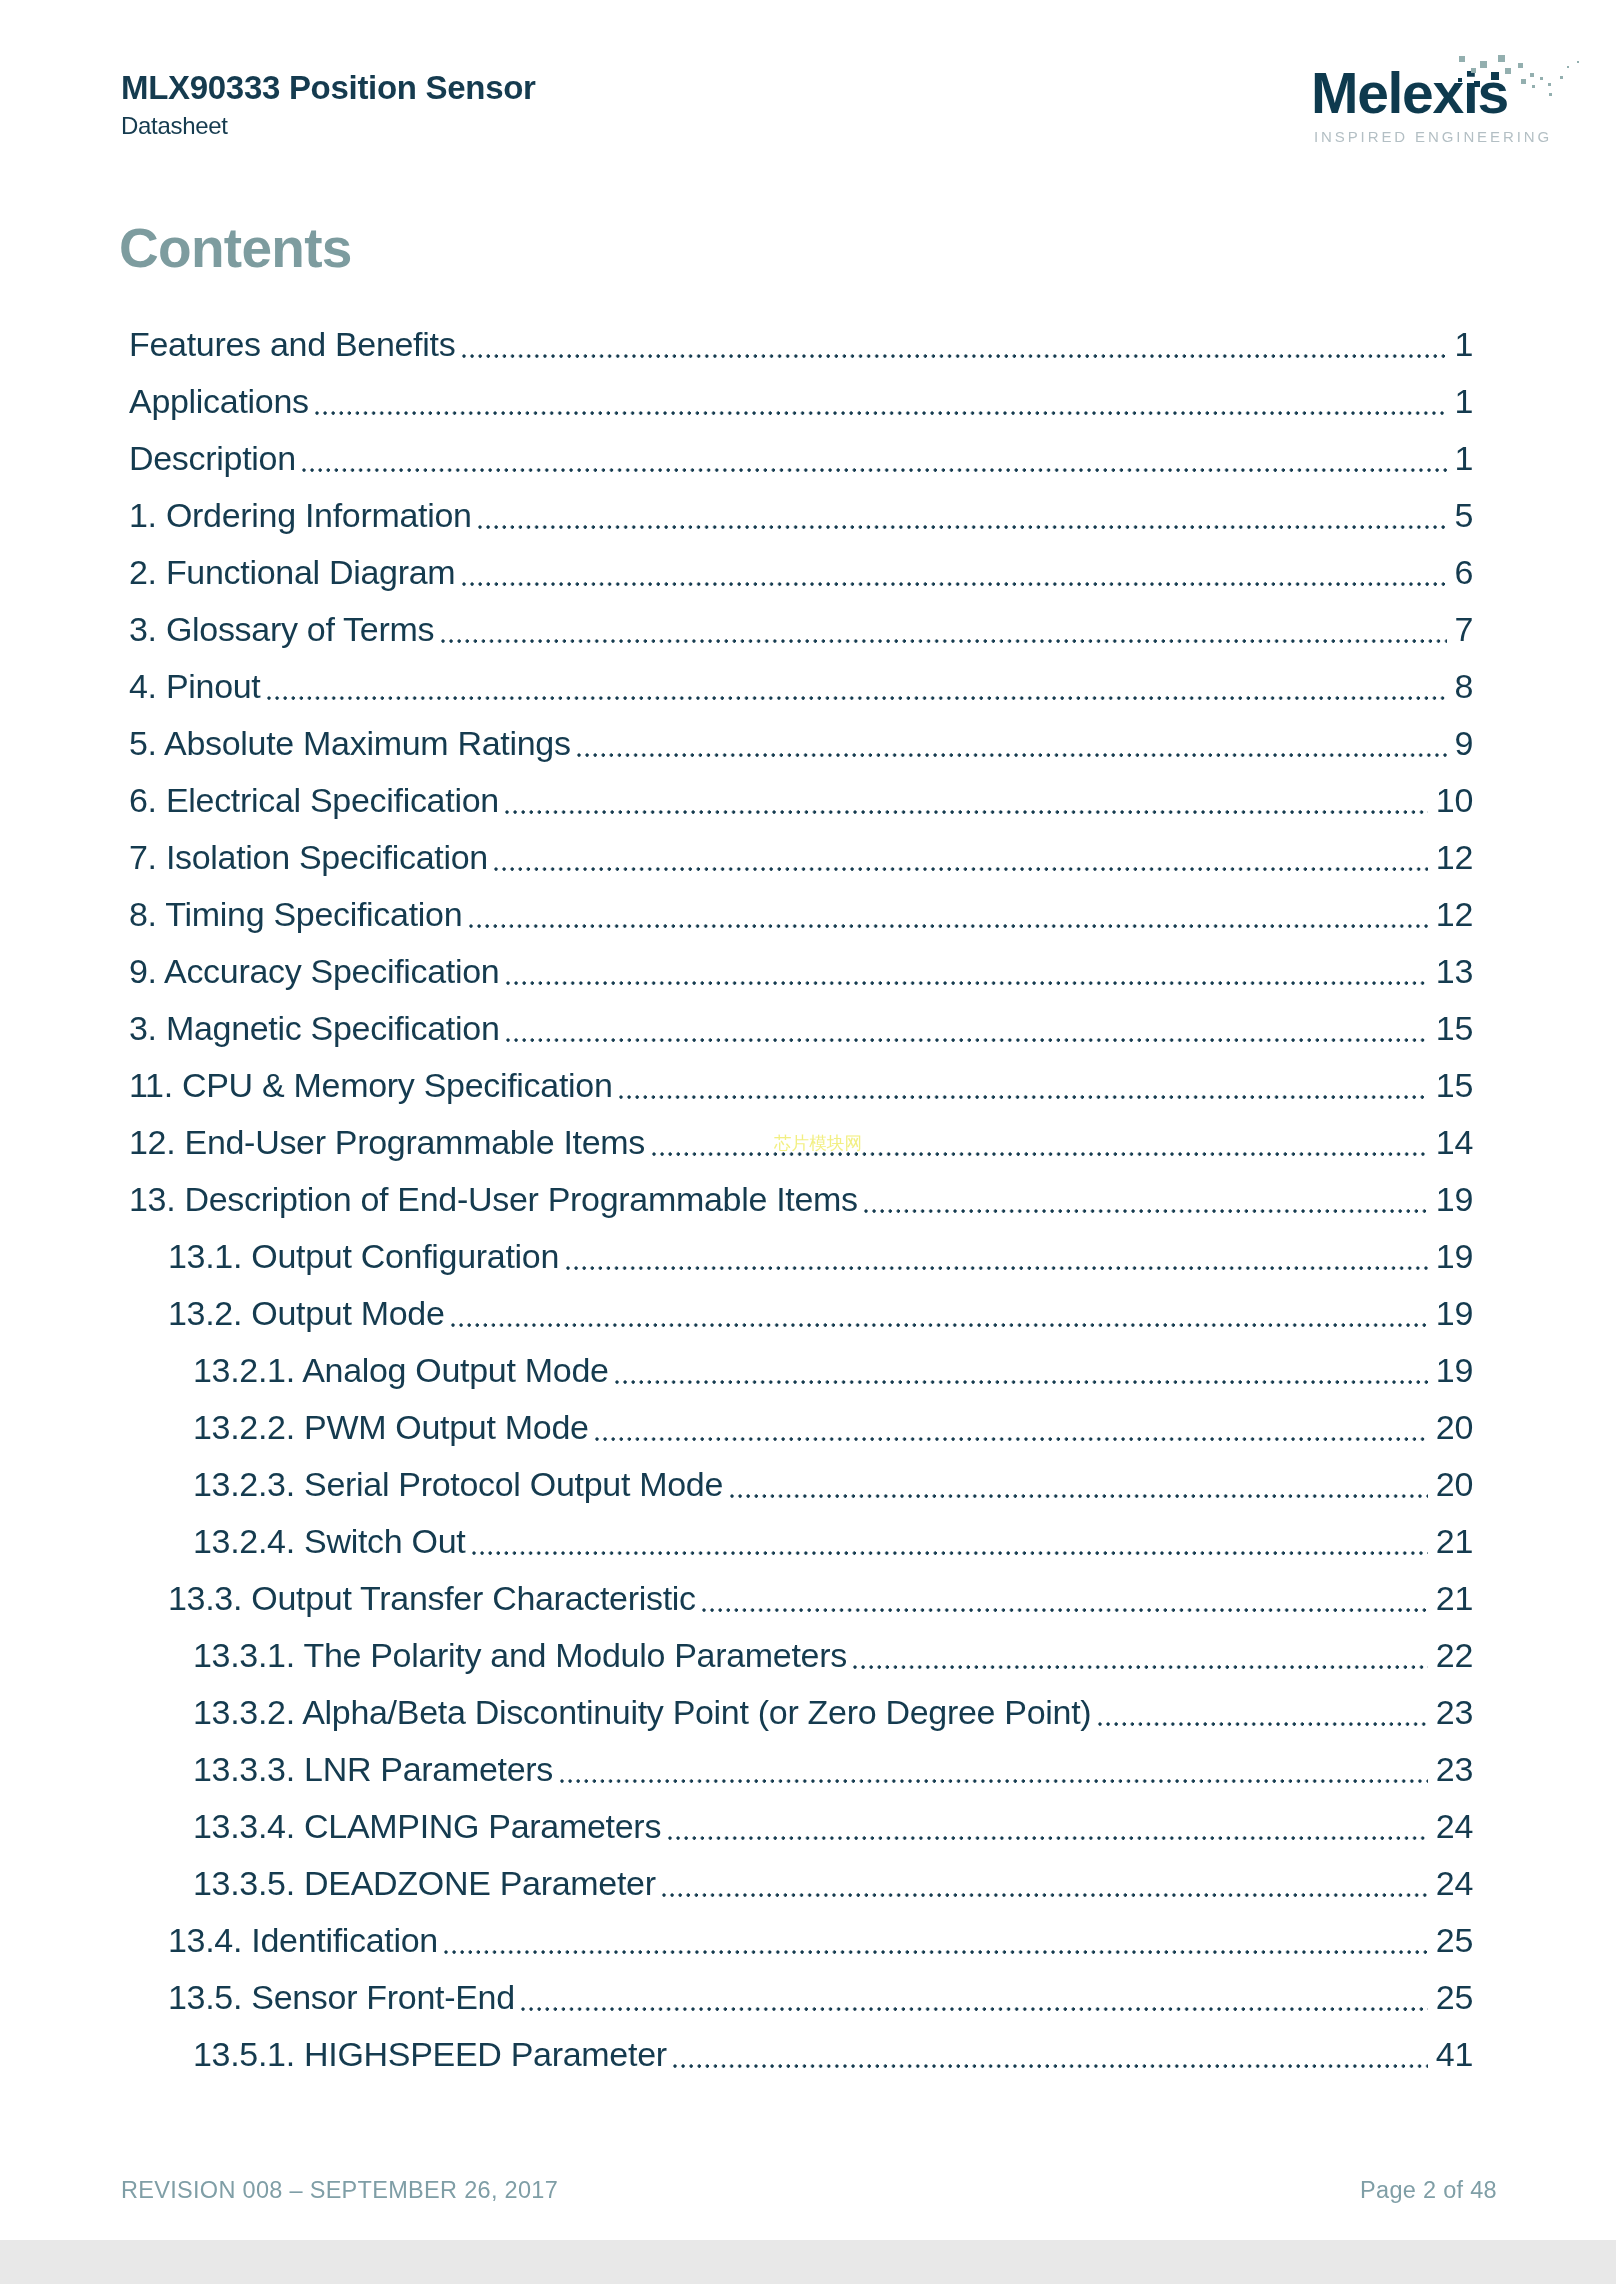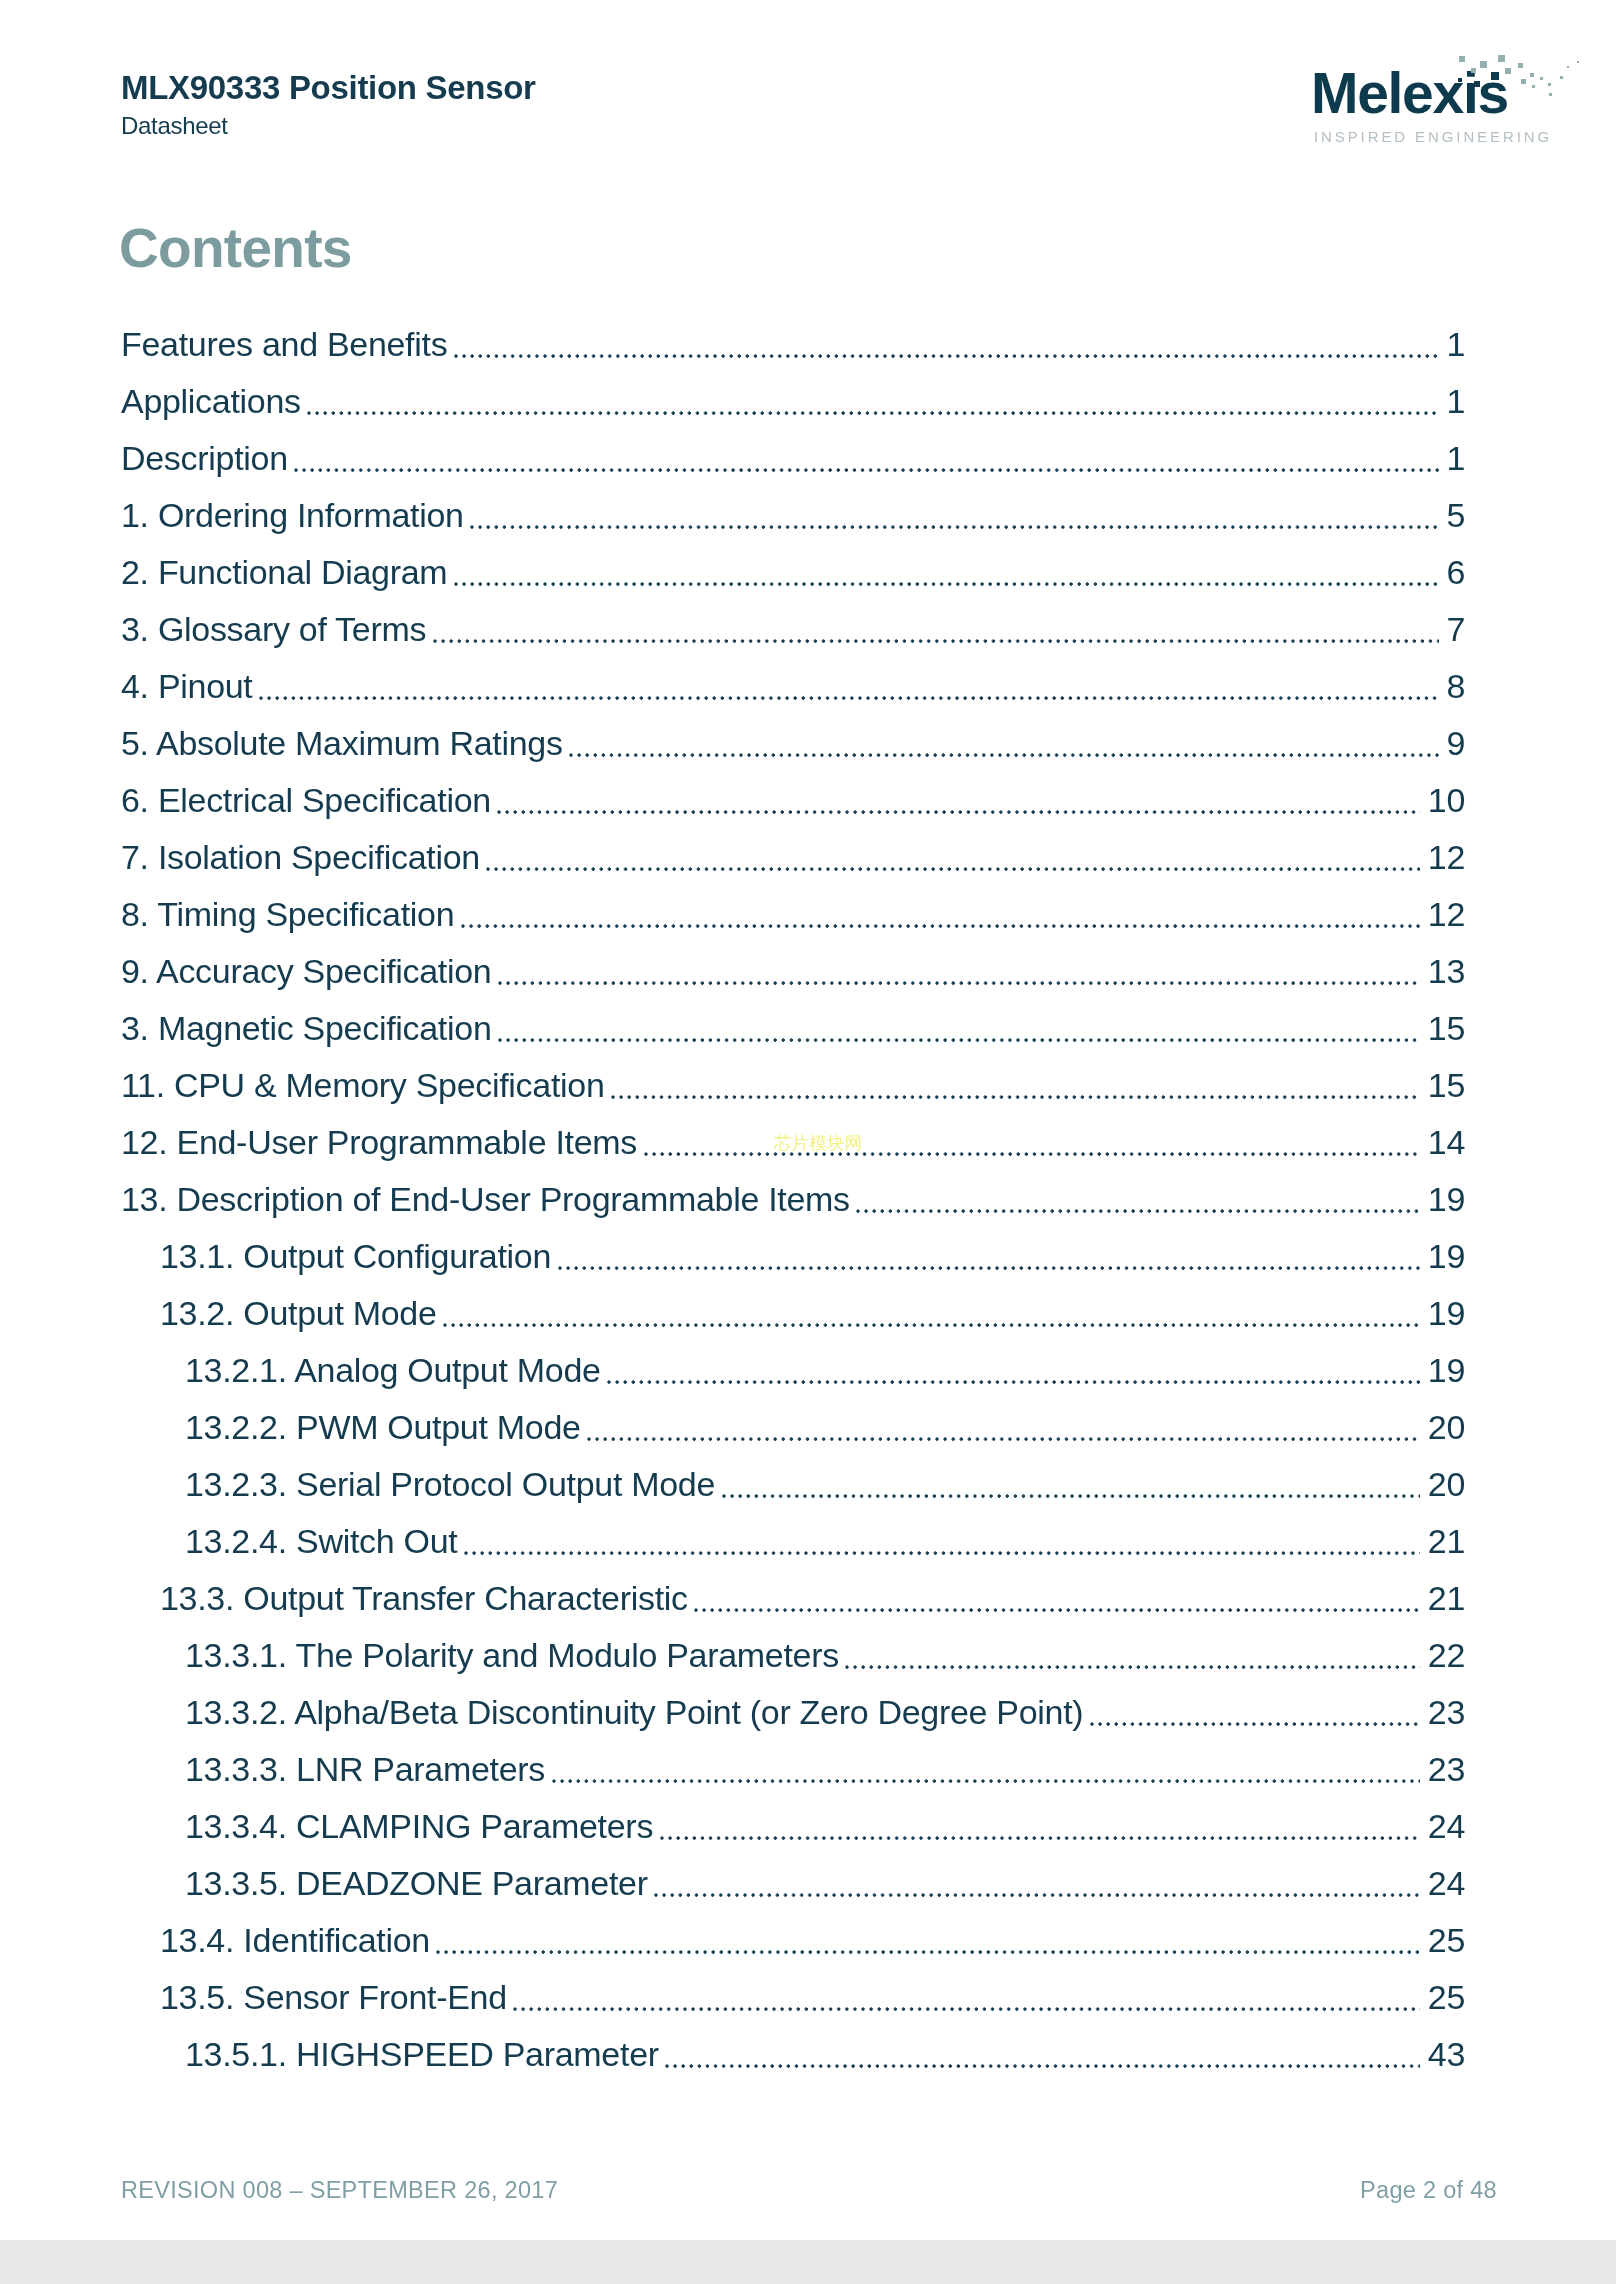--- a/index.html
+++ b/index.html
@@ -48,21 +48,21 @@
   .logo-pixels{position:absolute;left:0;top:0;width:100%;height:100%;pointer-events:none;}
   .logo-pixels .px{position:absolute;}
   
   .page-title{
     position:absolute;left:119px;top:220px;
     font-size:55px;line-height:57px;font-weight:bold;
     letter-spacing:-0.7px;color:var(--heading);
   }
   
   .toc{
-    position:absolute;left:121px;top:307px;width:1344px;
+    position:absolute;left:129px;top:307px;width:1344px;
   }
   .toc-row{
     height:57px;
     display:flex;align-items:flex-end;
     font-size:34px;line-height:39px;letter-spacing:-0.3px;
     color:var(--ink);
   }
   .toc-row .toc-label{white-space:nowrap;}
   .toc-row.lvl1 .toc-label{margin-left:39px;}
   .toc-row.lvl2 .toc-label{margin-left:64px;}
@@ -277,21 +277,21 @@
     <span class="toc-page">25</span>
   </div>
       <div class="toc-row lvl1">
     <span class="toc-label">13.5. Sensor Front-End</span>
     <span class="toc-dots"></span>
     <span class="toc-page">25</span>
   </div>
       <div class="toc-row lvl2">
     <span class="toc-label">13.5.1. HIGHSPEED Parameter</span>
     <span class="toc-dots"></span>
-    <span class="toc-page">43</span>
+    <span class="toc-page">41</span>
   </div>
     </div>
 
   <div class="watermark">芯片模块网</div>
 
   <div class="footer-left">REVISION 008 – SEPTEMBER 26, 2017</div>
   <div class="footer-right">Page 2 of 48</div>
 </div>
 
 

